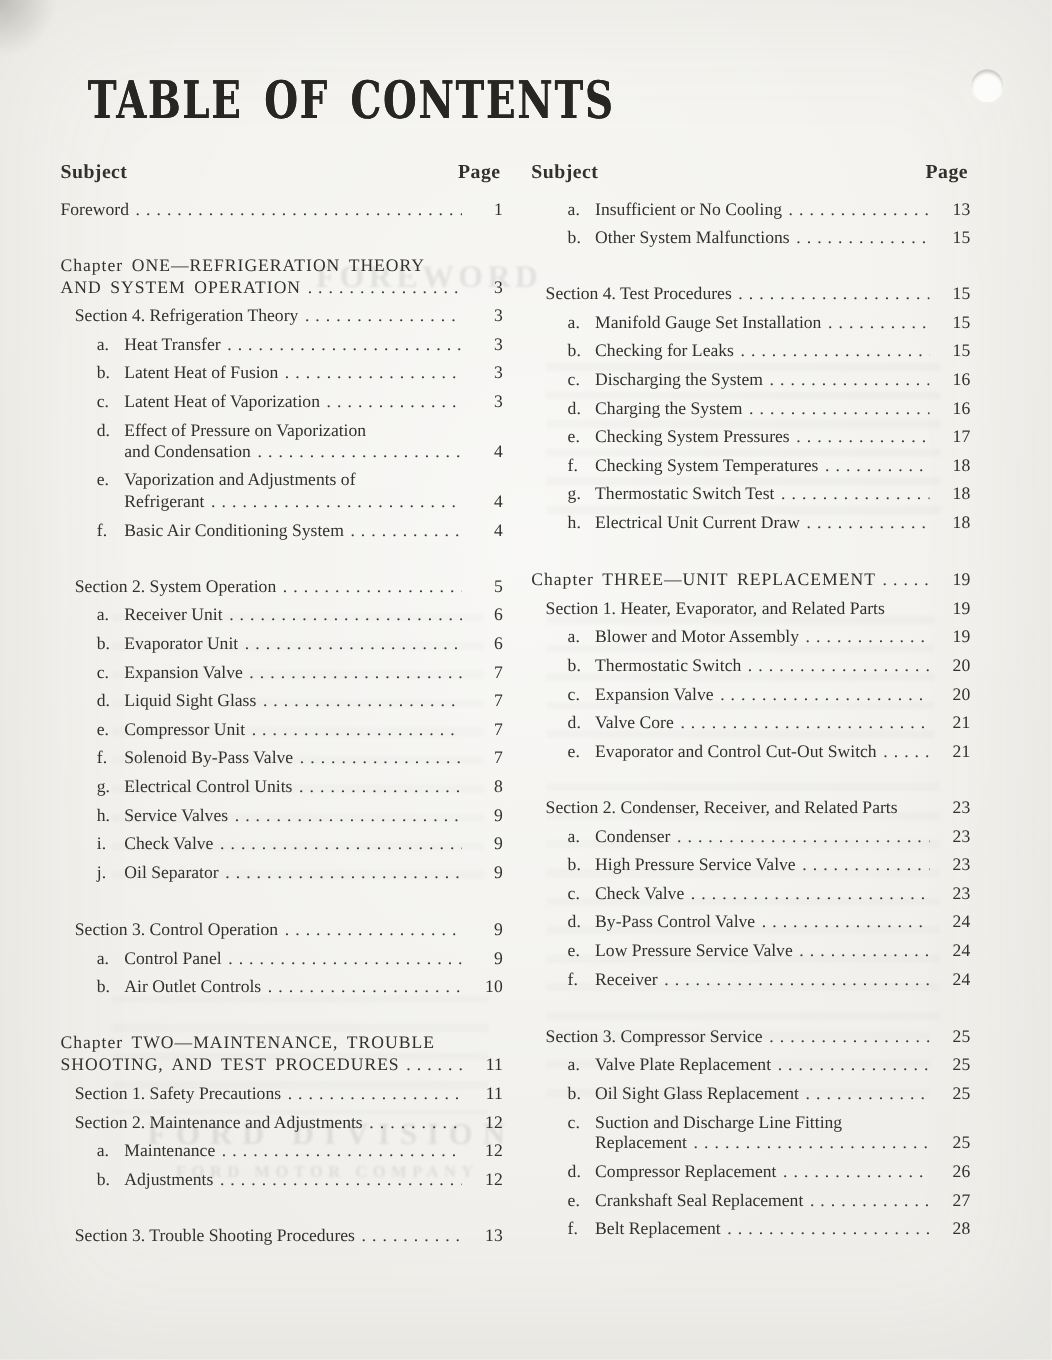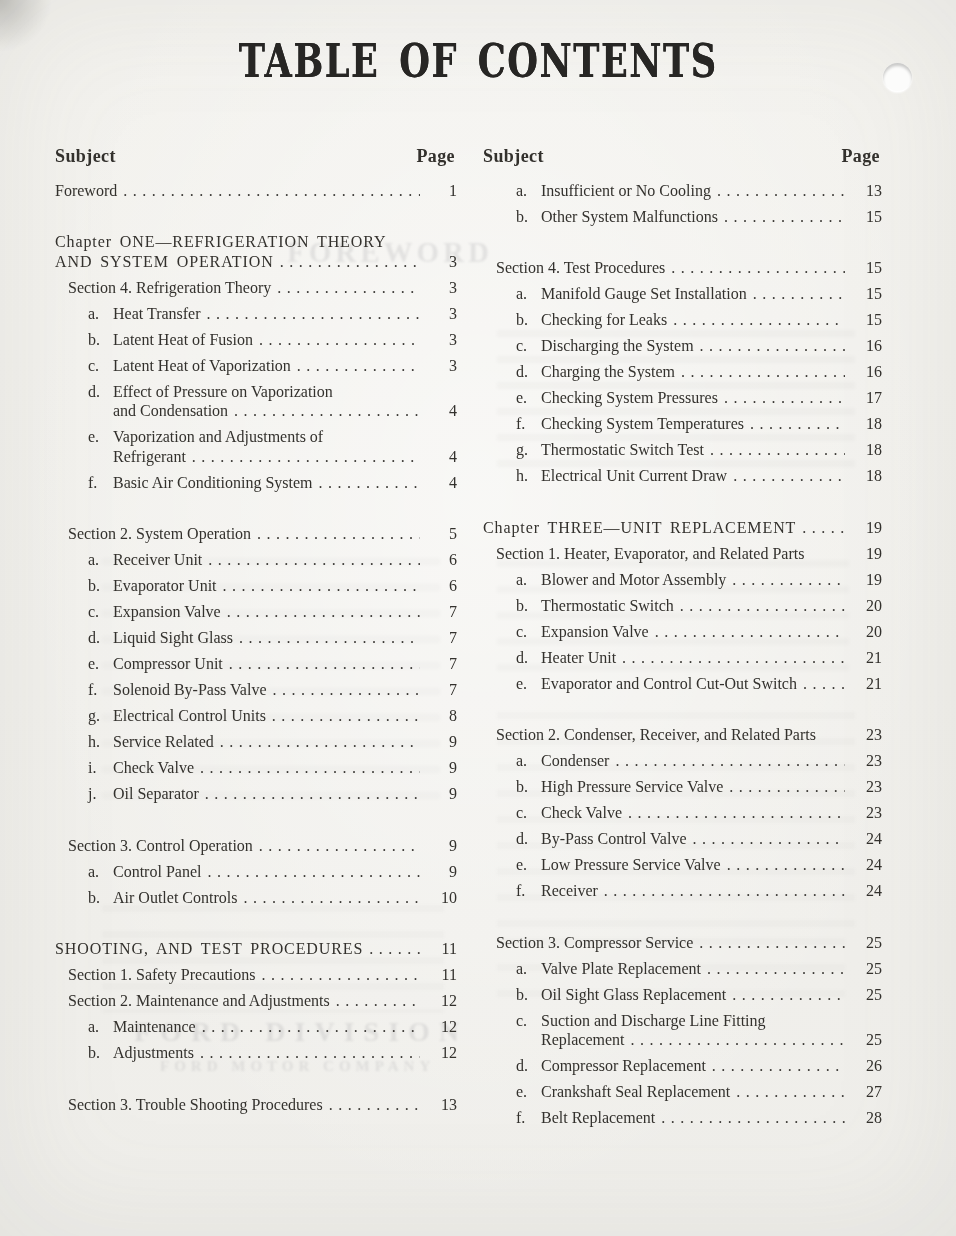--- a/index.html
+++ b/index.html
@@ -11,21 +11,21 @@
   }
   #paper{
     position:absolute;inset:0;
     background:
       radial-gradient(circle at 0 0, rgba(70,70,66,0.28), rgba(70,70,66,0.0) 52px),
       radial-gradient(ellipse at 50% 40%, rgba(255,255,255,0.5), rgba(255,255,255,0) 70%),
       linear-gradient(180deg,#f3f2ee 0%,#f1f0ec 55%,#efeeea 100%);
     box-shadow: inset 0 0 130px rgba(120,116,105,0.10);
   }
   
-  #title-wrap{position:absolute;top:37px;left:0;width:100%;text-align:center;z-index:3;}
+  #title-wrap{position:absolute;top:68px;left:0;width:100%;text-align:left;z-index:3;}
   #title{
     display:inline-block;
     font-family:"DejaVu Serif", serif;
     font-weight:bold;font-size:47px;line-height:1;
     letter-spacing:2px;word-spacing:8px;color:#272624;
     transform:scaleX(0.75);transform-origin:center;
     text-shadow:0 0 0.5px #272624;
   }
   
   .col{position:absolute;top:147px;z-index:3;font-size:16px;line-height:19.5px;}
@@ -275,21 +275,21 @@
               <span class="txt">Electrical Control Units</span>
               <span class="dots"></span>
               <span class="pg">8</span>
             </div>
           </div>
         </div>
         <div class="entry item">
           <span class="label">h.</span>
           <div class="content">
             <div class="line last">
-              <span class="txt">Service Related</span>
+              <span class="txt">Service Valves</span>
               <span class="dots"></span>
               <span class="pg">9</span>
             </div>
           </div>
         </div>
         <div class="entry item">
           <span class="label">i.</span>
           <div class="content">
             <div class="line last">
               <span class="txt">Check Valve</span>
@@ -336,20 +336,21 @@
               <span class="txt">Air Outlet Controls</span>
               <span class="dots"></span>
               <span class="pg">10</span>
             </div>
           </div>
         </div>
       </div>
       <div class="group">
         <div class="entry chapter">
           <div class="content">
+            <div class="line"><span class="txt">Chapter TWO—MAINTENANCE, TROUBLE</span></div>
             <div class="line last">
               <span class="txt">SHOOTING, AND TEST PROCEDURES</span>
               <span class="dots"></span>
               <span class="pg">11</span>
             </div>
           </div>
         </div>
         <div class="entry section">
           <div class="content">
             <div class="line last">
@@ -568,21 +569,21 @@
               <span class="txt">Expansion Valve</span>
               <span class="dots"></span>
               <span class="pg">20</span>
             </div>
           </div>
         </div>
         <div class="entry item">
           <span class="label">d.</span>
           <div class="content">
             <div class="line last">
-              <span class="txt">Heater Unit</span>
+              <span class="txt">Valve Core</span>
               <span class="dots"></span>
               <span class="pg">21</span>
             </div>
           </div>
         </div>
         <div class="entry item">
           <span class="label">e.</span>
           <div class="content">
             <div class="line last">
               <span class="txt">Evaporator and Control Cut-Out Switch</span>

